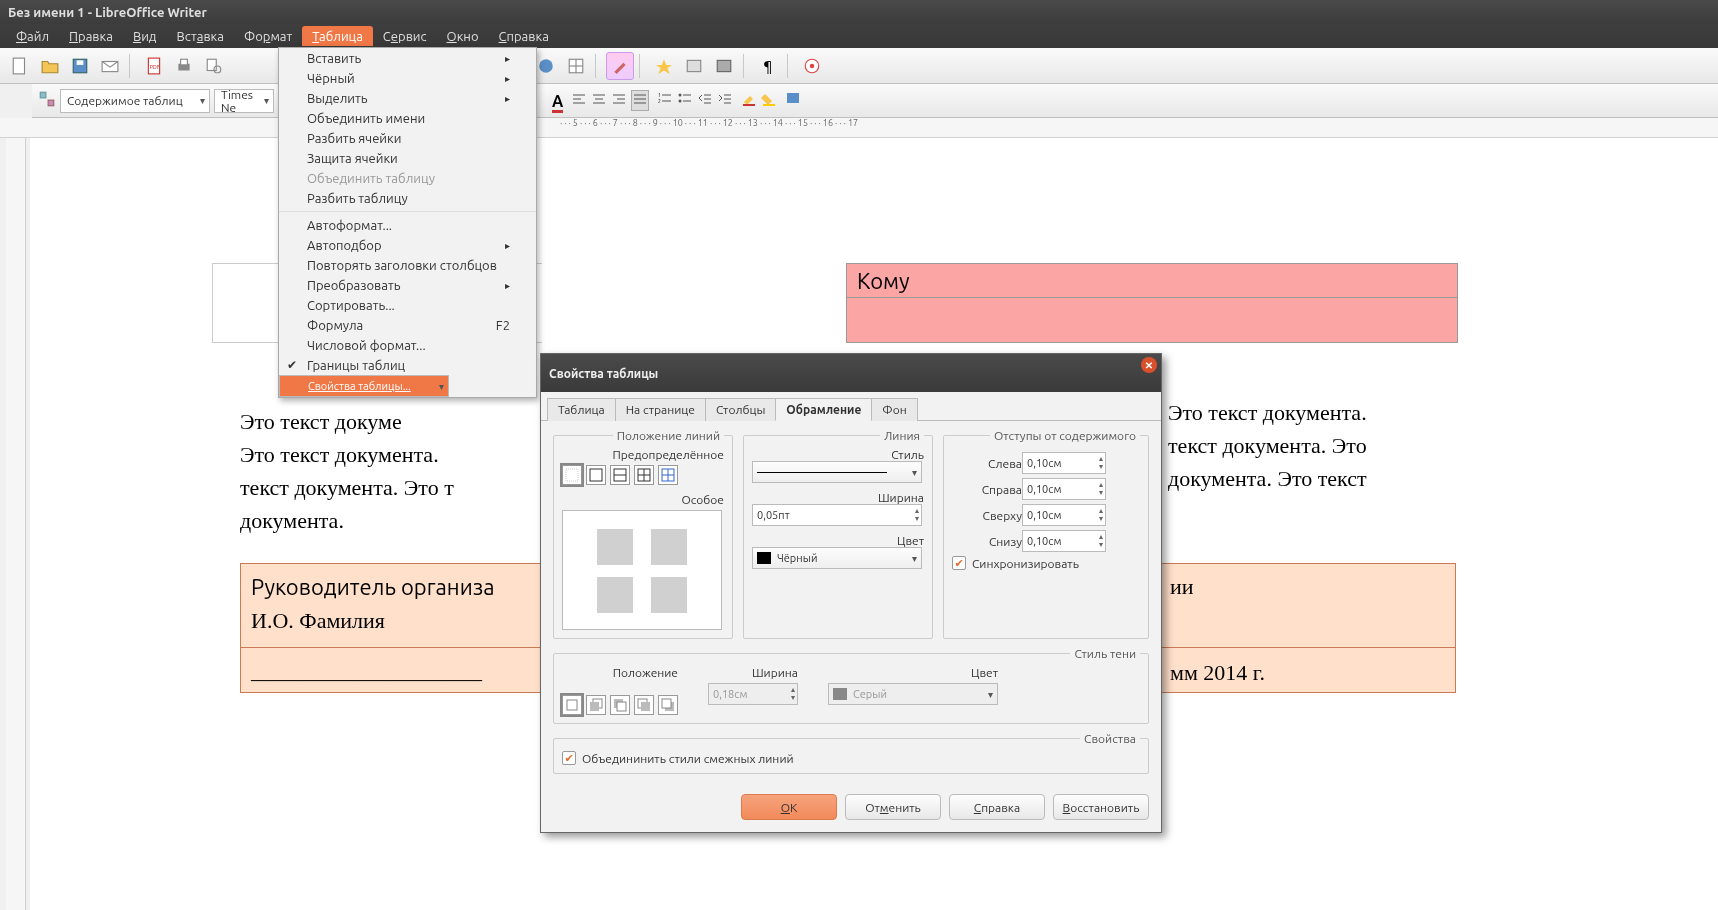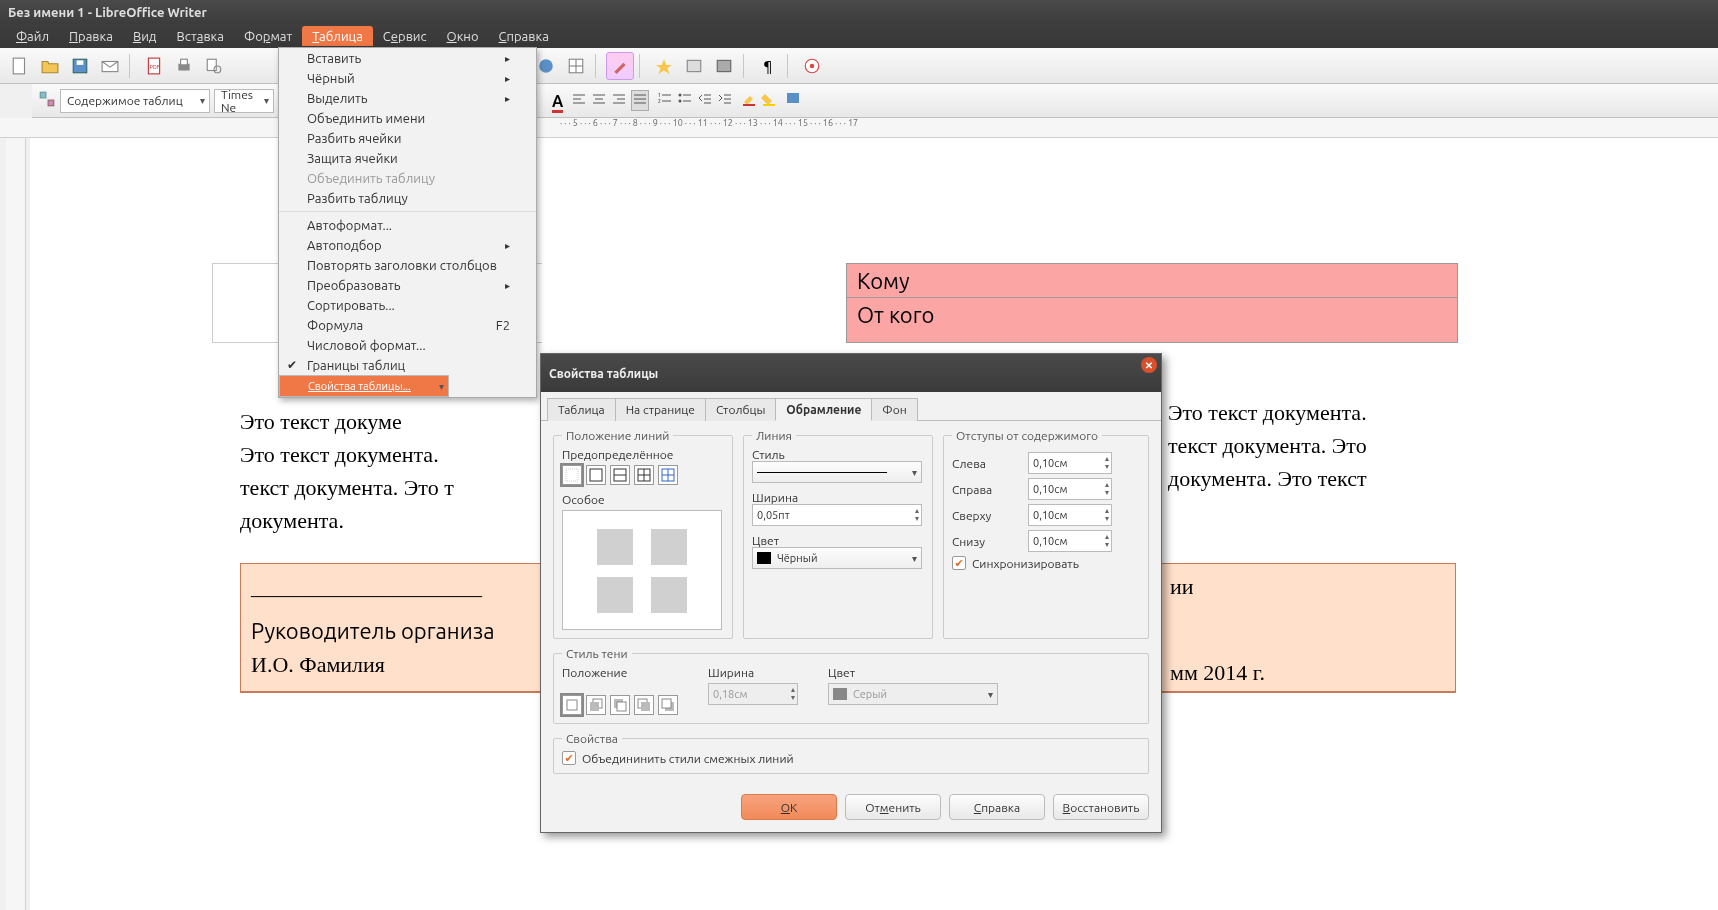--- a/index.html
+++ b/index.html
@@ -26,23 +26,23 @@
 .dropdown .divider { height: 1px; background: #ddd; margin: 3px 0; }
 .dropdown .check::before { content:"✔"; position:absolute; left:8px; font-size:12px; }
 .dropdown .sub::after { content:"▸"; font-size:10px; }
 .dialog { position: absolute; top: 353px; left: 540px; width: 622px; background: #f2f2f2; border: 1px solid #666; box-shadow: 4px 4px 8px rgba(0,0,0,0.4); z-index: 200; font-size: 12px; color: #333; }
 .dialog-title { background: linear-gradient(#4a4a4a,#3a3a3a); color: #eee; height: 38px; display: flex; align-items: center; padding: 0 8px; font-size: 12px; font-weight: bold; position: relative; }
 .dialog-title .close { position:absolute; right:4px; top:3px; width:16px; height:16px; background:#d9512c; border-radius:50%; display:flex; align-items:center; justify-content:center; color:#fff; font-size:10px; }
 .tabs { display:flex; padding: 6px 6px 0 6px; }
 .tab { padding: 4px 10px; border:1px solid #bbb; border-bottom:none; background:#e9e9e9; margin-right:-1px; font-size:12px; color:#333; }
 .tab.active { background:#f2f2f2; font-weight:bold; border-bottom:1px solid #f2f2f2; position:relative; z-index:1; }
 .dialog-body { padding: 8px 12px 4px 12px; border-top:1px solid #bbb; margin-top:-1px; }
-fieldset { border:1px solid #ccc; border-radius:2px; margin-bottom:8px; padding: 6px 8px 8px 8px; }
+fieldset { border:1px solid #ccc; border-radius:2px; margin-bottom:8px; padding: 6px 8px 8px 8px; text-align: right; }
 legend { font-size:12px; color:#555; padding:0 4px; }
-.fieldrow { display:flex; align-items:center; margin: 4px 0; gap:6px; }
+.fieldrow { display:flex; align-items:center; margin: 4px 0; }
 .spin { display:flex; align-items:center; border:1px solid #bbb; background:#fff; height:22px; width:84px; font-size:11px; padding:0 4px; position:relative; }
 .spin::after { content:"▴\A▾"; white-space:pre; font-size:8px; line-height:8px; position:absolute; right:2px; color:#666; }
 .sel { border:1px solid #bbb; background:linear-gradient(#fdfdfd,#eee); height:22px; width:170px; font-size:11px; padding:0 4px; display:flex; align-items:center; position:relative; }
 .sel::after { content:"▾"; position:absolute; right:4px; font-size:10px; color:#555; }
 .preset-row { display:flex; gap:4px; }
 .preset { width:20px; height:20px; border:1px solid #999; background:#fff; display:flex; align-items:center; justify-content:center; }
 .preset svg { width:16px; height:16px; }
 .custom-box { width:160px; height:120px; border:1px solid #bbb; background:#fff; position:relative; margin-top:4px; }
 .custom-box .cell { position:absolute; background:#d0d0d0; }
 .btnrow { display:flex; justify-content:flex-end; gap:8px; padding: 8px 12px 12px 12px; }
@@ -239,41 +239,40 @@
 
 <div class="ruler" style="padding-left:560px">
   · · · 5 · · · 6 · · · 7 · · · 8 · · · 9 · · · 10 · · · 11 · · · 12 · · · 13 · · · 14 · · · 15 · · · 16 · · · 17
 </div>
 <div class="vruler"></div>
 
 <div class="page-area"></div>
 
 <div class="table-doc" style="top:263px; left:846px; width:612px; height:80px">
   <div style="border-bottom:1px solid #999; padding:4px 10px">Кому</div>
-  <div style="padding:4px 10px">От кого</div>
 </div>
 <div style="position:absolute; top:263px; left:212px; width:330px; height:80px; border:1px solid #ccc; border-right:none"></div>
 
 <div class="doc-text" style="position:absolute; top:405px; left:240px; width:300px; text-align:justify">
        Это&nbsp;текст&nbsp;докуме<br>Это&nbsp;текст&nbsp;документа.&nbsp;<br>текст&nbsp;документа.&nbsp;Это&nbsp;т<br>документа.
 </div>
 
 <div class="doc-text" style="position:absolute; top:396px; left:1168px; width:290px; text-align:justify">
   Это&nbsp;текст&nbsp;документа.<br>текст&nbsp;документа.&nbsp;Это<br>документа.&nbsp;Это&nbsp;текст
 </div>
 
 <div style="position:absolute; top:563px; left:240px; width:1216px; height:130px; border:1px solid #c97a56">
+  <div class="orange-table" style="height:84px; padding:6px 10px; border-bottom:1px solid #c97a56">
+    <div class="doc-text" style="font-size:22px"><span>Руководитель организа</span></div>
+    <div class="doc-text" style="font-size:22px">И.О. Фамилия</div>
+  </div>
   <div class="orange-table" style="height:44px; padding:6px 10px; display:flex; justify-content:space-between">
     <span class="doc-text">_____________________</span>
     <span class="doc-text">«.....</span>
     <span></span>
-  </div>
-  <div class="orange-table" style="height:84px; padding:6px 10px; border-bottom:1px solid #c97a56">
-    <div class="doc-text" style="font-size:22px"><span>Руководитель организа</span></div>
-    <div class="doc-text" style="font-size:22px">И.О. Фамилия</div>
   </div>
 </div>
 <div style="position:absolute; top:570px; left:1170px" class="doc-text">ии</div>
 <div style="position:absolute; top:656px; left:1170px" class="doc-text">мм  2014 г.</div>
 
 <div class="dropdown">
   <div class="mi sub">
       <span>Вставить</span>
     </div>
   <div class="mi sub">

